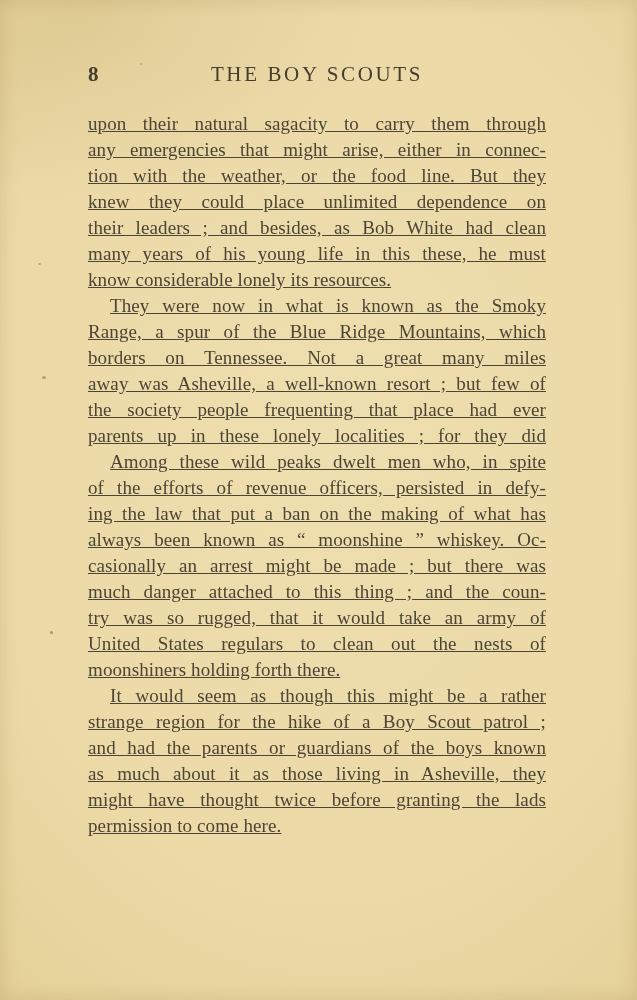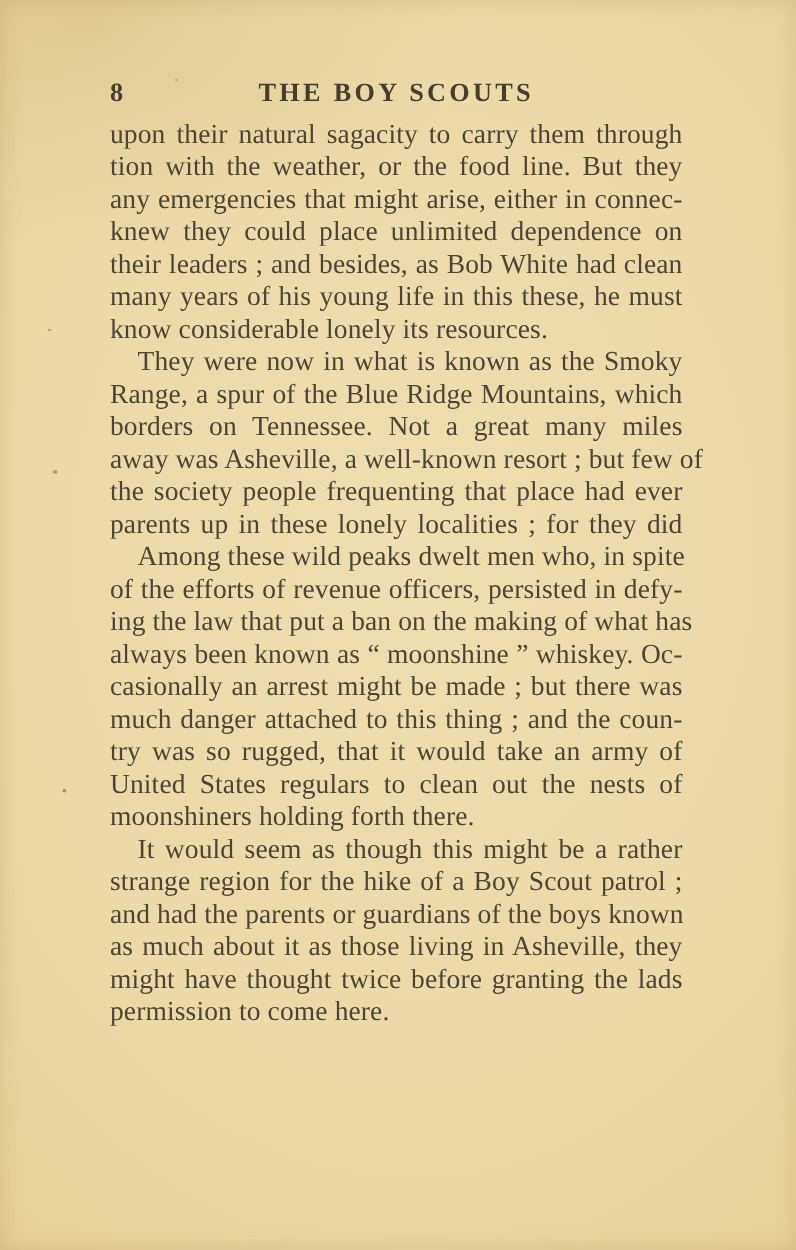--- a/index.html
+++ b/index.html
@@ -21,29 +21,30 @@
     left: 88px; top: 62px; width: 458px; height: 30px;
     color: #453e2e;
   }
   .page-number {
     position: absolute; left: 0; top: 0;
     font-size: 21px; font-weight: bold; letter-spacing: 1px;
   }
   .running-title {
     position: absolute; left: 0; right: 0; top: 0;
     text-align: center;
-    font-size: 21px; font-weight: bold; letter-spacing: 0.125em;
+    font-size: 21px; font-weight: normal; letter-spacing: 0.125em;
     white-space: nowrap;
   }
   .page-body {
     position: absolute;
-    left: 88px; top: 94px; width: 458px;
-    font-size: 22px; line-height: 26px;
+    left: 88px; top: 111px; width: 458px;
+    font-size: 19px; line-height: 26px;
     color: #4d4534;
     letter-spacing: 0.1px;
+    text-decoration: underline;
   }
   .line {
     height: 26px;
     text-align: justify;
     text-align-last: justify;
     white-space: nowrap;
   }
   .line.indent { padding-left: 22px; }
   .line.para-end { text-align-last: left; }
   .speck {
@@ -62,22 +63,22 @@
 <div class="page">
 
   <div class="running-head">
     <span class="page-number">8</span>
     <span class="running-title">THE BOY SCOUTS</span>
   </div>
 
   <div class="page-body">
 
   <div class="line">upon their natural sagacity to carry them through</div>
+      <div class="line">any emergencies that might arise, either in connec-</div>
       <div class="line">tion with the weather, or the food line.  But they</div>
-      <div class="line">any emergencies that might arise, either in connec-</div>
       <div class="line">knew they could place unlimited dependence on</div>
       <div class="line">their leaders ; and besides, as Bob White had clean</div>
       <div class="line">many years of his young life in this these, he must</div>
       <div class="line para-end">know considerable lonely its resources.</div>
       <div class="line indent">They were now in what is known as the Smoky</div>
       <div class="line">Range, a spur of the Blue Ridge Mountains, which</div>
       <div class="line">borders on Tennessee.  Not a great many miles</div>
       <div class="line">away was Asheville, a well-known resort ; but few of</div>
       <div class="line">the society people frequenting that place had ever</div>
       <div class="line">parents up in these lonely localities ; for they did</div>

